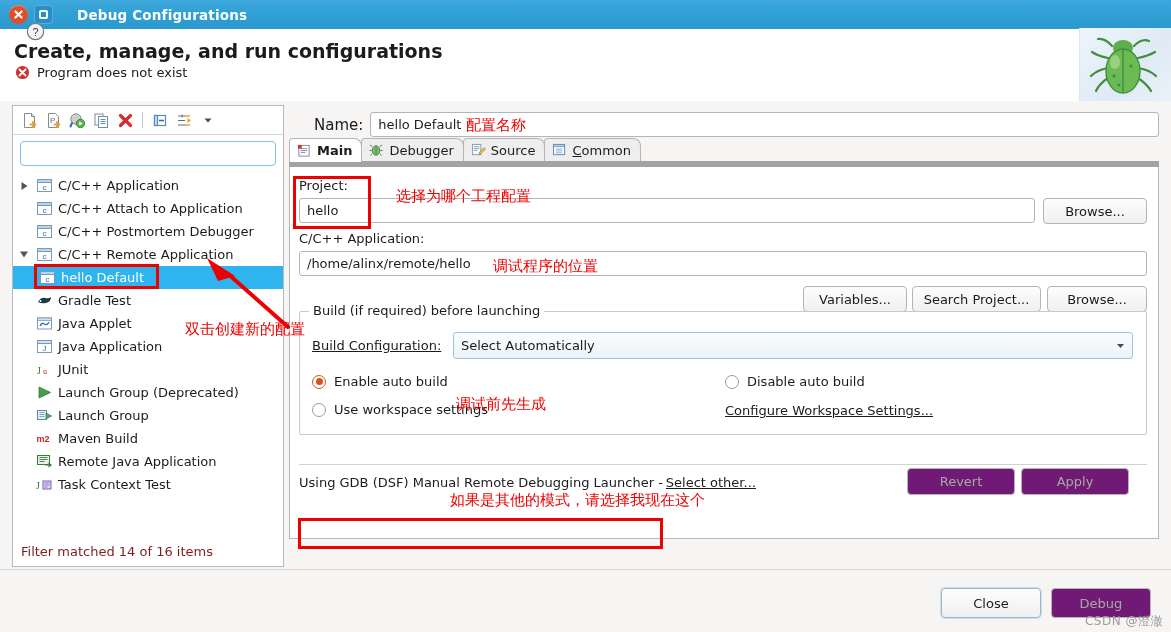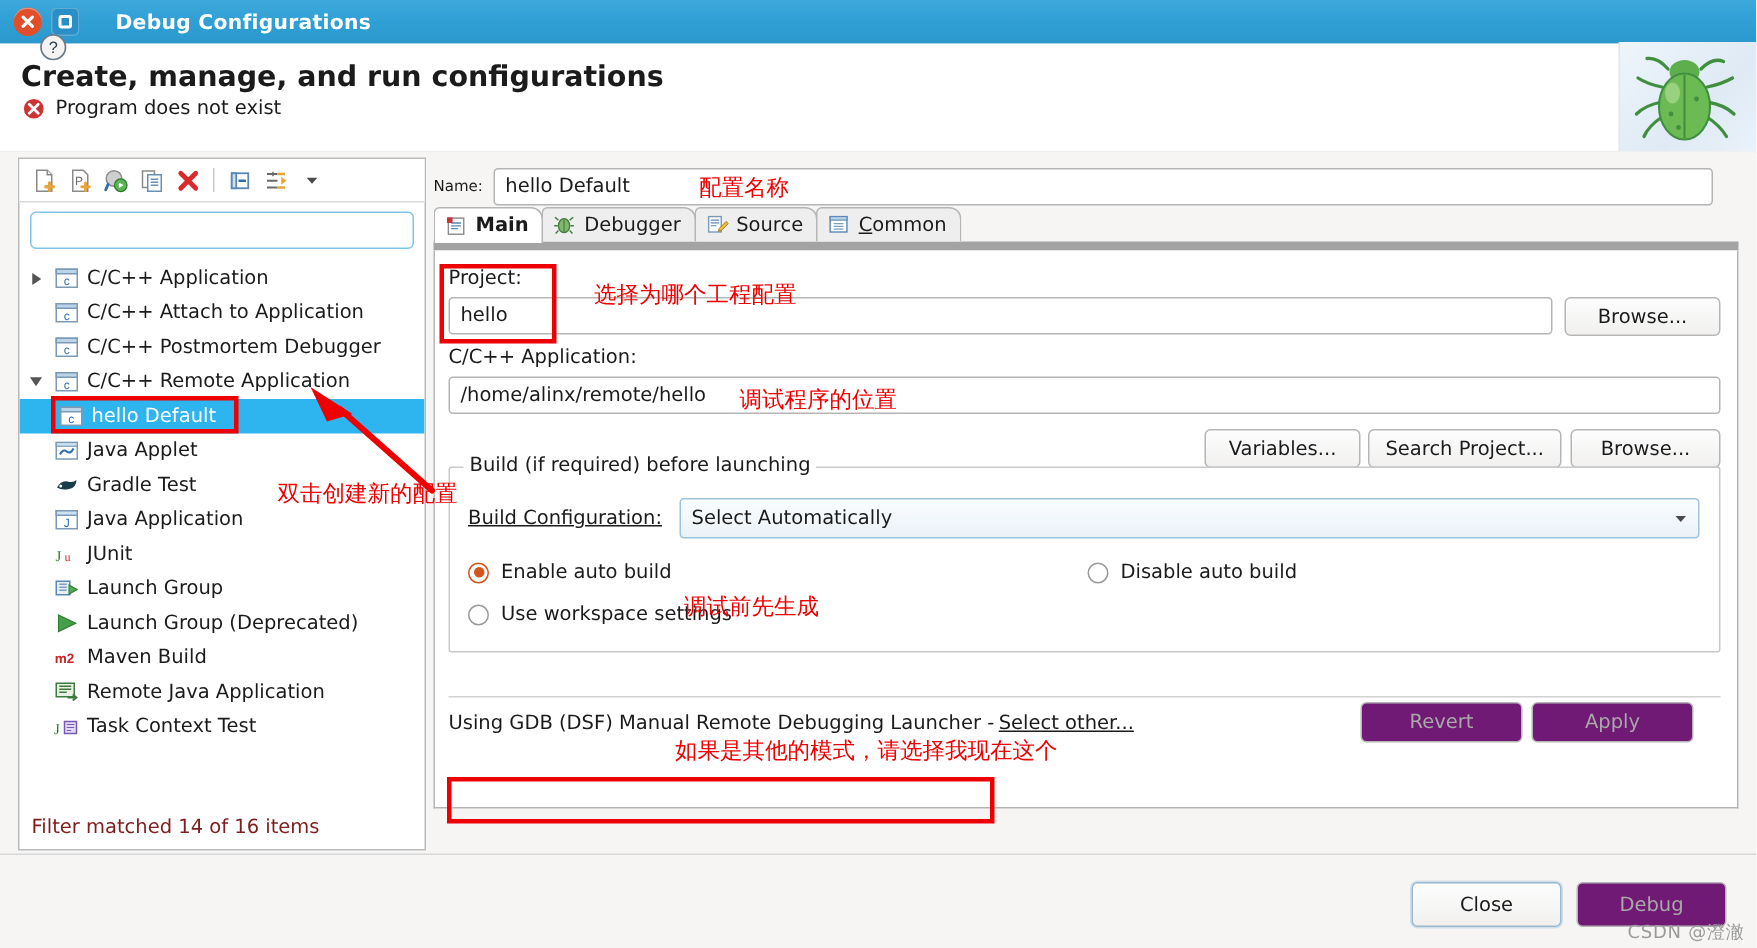--- a/index.html
+++ b/index.html
@@ -188,21 +188,21 @@
     width: 870px; height: 462px;
   }
   .name-row {
     position: absolute;
     left: 0; top: 7px;
     display: flex;
     align-items: center;
     gap: 7px;
     width: 100%;
   }
-  .name-label { font-size: 10px; color: #1b1b1b; }
+  .name-label { font-size: 15px; color: #1b1b1b; margin-left: 25px; }
   .name-input {
     width: 813px; height: 25px;
     border: 1px solid #b5b5b5;
     border-radius: 3px;
     background: #ffffff;
     box-sizing: border-box;
     display: flex;
     align-items: center;
     padding-left: 7px;
     font-size: 13px;
@@ -587,66 +587,66 @@
             <svg class="ticon" viewBox="0 0 17 15">
               <rect x="1.5" y="1.5" width="14" height="12" fill="#ffffff" stroke="#7a9ab8" stroke-width="1"></rect>
               <rect x="1.5" y="1.5" width="14" height="3" fill="#bcd4e8" stroke="#7a9ab8" stroke-width="1"></rect>
               <text x="8.5" y="12" font-size="8" text-anchor="middle" fill="#2f6fb0" font-family="sans-serif">c</text>
             </svg>
             <span>hello Default</span>
           </div>
           <div class="tree-row">
             <span class="twisty"></span>
             <svg class="ticon" viewBox="0 0 17 15">
+              <path d="M2 9 Q5 4 9 5 Q13 6 15 4 Q15 9 10 10 Q5 11 2 9 z" fill="#1a3b4a"></path>
+              <circle cx="4.5" cy="8" r="1" fill="#ffffff"></circle>
+            </svg>
+            <span>Gradle Test</span>
+          </div>
+          <div class="tree-row">
+            <span class="twisty"></span>
+            <svg class="ticon" viewBox="0 0 17 15">
               <rect x="1.5" y="2" width="14" height="11" fill="#ffffff" stroke="#7a9ab8" stroke-width="1"></rect>
               <path d="M4 10 Q6 6 8.5 8 Q11 10 13 6" stroke="#2f6fb0" stroke-width="1.4" fill="none"></path>
               <rect x="1.5" y="2" width="14" height="2.5" fill="#cfe0ef" stroke="#7a9ab8" stroke-width=".8"></rect>
             </svg>
             <span>Java Applet</span>
           </div>
           <div class="tree-row">
             <span class="twisty"></span>
             <svg class="ticon" viewBox="0 0 17 15">
-              <path d="M2 9 Q5 4 9 5 Q13 6 15 4 Q15 9 10 10 Q5 11 2 9 z" fill="#1a3b4a"></path>
-              <circle cx="4.5" cy="8" r="1" fill="#ffffff"></circle>
-            </svg>
-            <span>Gradle Test</span>
-          </div>
-          <div class="tree-row">
-            <span class="twisty"></span>
-            <svg class="ticon" viewBox="0 0 17 15">
               <rect x="1.5" y="1.5" width="14" height="12" fill="#ffffff" stroke="#7a9ab8" stroke-width="1"></rect>
               <rect x="1.5" y="1.5" width="14" height="3" fill="#cfe0ef" stroke="#7a9ab8" stroke-width="1"></rect>
               <text x="8.5" y="12" font-size="8" text-anchor="middle" fill="#2f6fb0" font-family="sans-serif">J</text>
             </svg>
             <span>Java Application</span>
           </div>
           <div class="tree-row">
             <span class="twisty"></span>
             <svg class="ticon" viewBox="0 0 17 15">
               <text x="1" y="12" font-size="10" fill="#2e7d32" font-family="serif">J</text>
               <text x="7" y="12" font-size="8" fill="#c62828" font-family="serif">u</text>
             </svg>
             <span>JUnit</span>
           </div>
           <div class="tree-row">
             <span class="twisty"></span>
             <svg class="ticon" viewBox="0 0 17 15">
+              <path d="M3 2 L14.5 7.5 L3 13 z" fill="#43a047" stroke="#2e7d32" stroke-width=".8"></path>
+            </svg>
+            <span>Launch Group (Deprecated)</span>
+          </div>
+          <div class="tree-row">
+            <span class="twisty"></span>
+            <svg class="ticon" viewBox="0 0 17 15">
               <rect x="1.5" y="2.5" width="9" height="9" fill="#e8eef4" stroke="#5a87b5" stroke-width="1"></rect>
               <path d="M3.5 4.5 h5 M3.5 6.5 h5 M3.5 8.5 h5" stroke="#7aa0c4" stroke-width=".9"></path>
               <path d="M10 5 L15.5 8 L10 11 z" fill="#4caf50" stroke="#2e7d32" stroke-width=".7"></path>
             </svg>
             <span>Launch Group</span>
-          </div>
-          <div class="tree-row">
-            <span class="twisty"></span>
-            <svg class="ticon" viewBox="0 0 17 15">
-              <path d="M3 2 L14.5 7.5 L3 13 z" fill="#43a047" stroke="#2e7d32" stroke-width=".8"></path>
-            </svg>
-            <span>Launch Group (Deprecated)</span>
           </div>
           <div class="tree-row">
             <span class="twisty"></span>
             <svg class="ticon" viewBox="0 0 17 15">
               <text x="0.5" y="11" font-size="9" font-weight="bold" fill="#cc2222" font-family="sans-serif">m2</text>
             </svg>
             <span>Maven Build</span>
           </div>
           <div class="tree-row">
             <span class="twisty"></span>
@@ -742,20 +742,21 @@
             <span>Enable auto build</span>
           </div>
           <div class="radio-row" style="left:425px; top:62px;">
             <span class="radio"></span>
             <span>Disable auto build</span>
           </div>
           <div class="radio-row" style="left:12px; top:90px;">
             <span class="radio"></span>
             <span>Use workspace settings</span>
           </div>
+          <a class="link" style="position:absolute; left:425px; top:91px;">Configure Workspace Settings...</a>
         </div>
 
         <div class="launcher-sep"></div>
 
         <div class="launcher-row">
           <span>Using GDB (DSF) Manual Remote Debugging Launcher -</span>
           <a class="link">Select other...</a>
         </div>
 
         <div class="btn pos disabled" style="left:617px; top:301px; width:108px; height:27px;">Revert</div>

